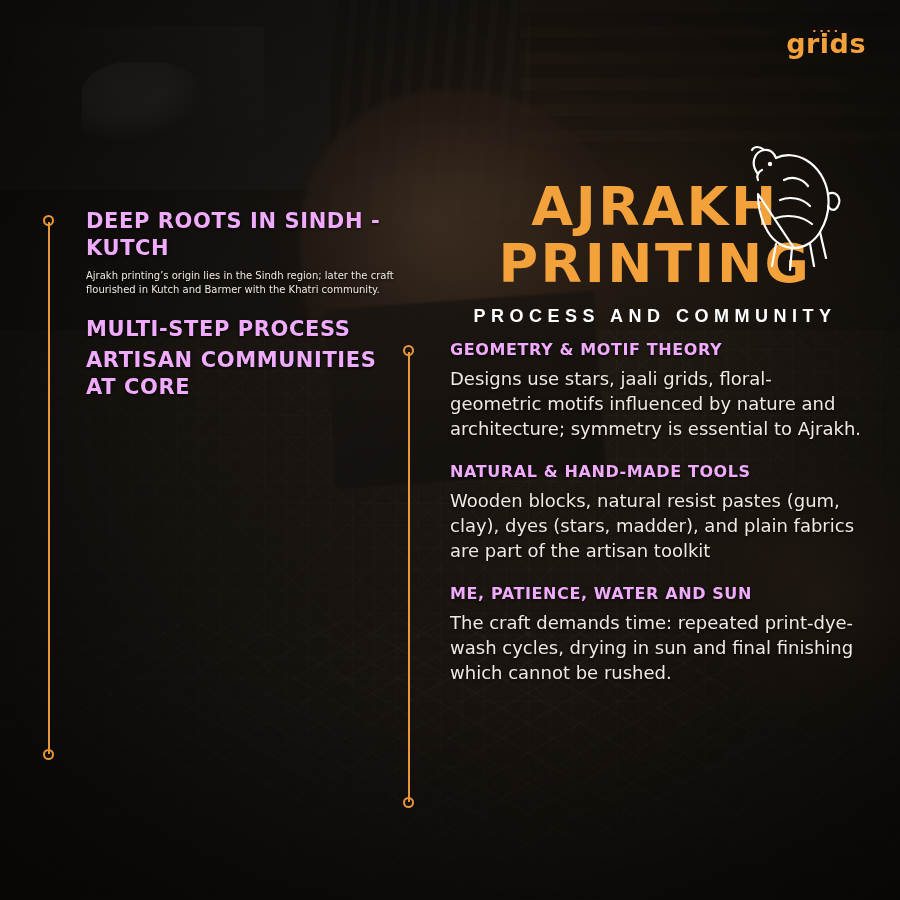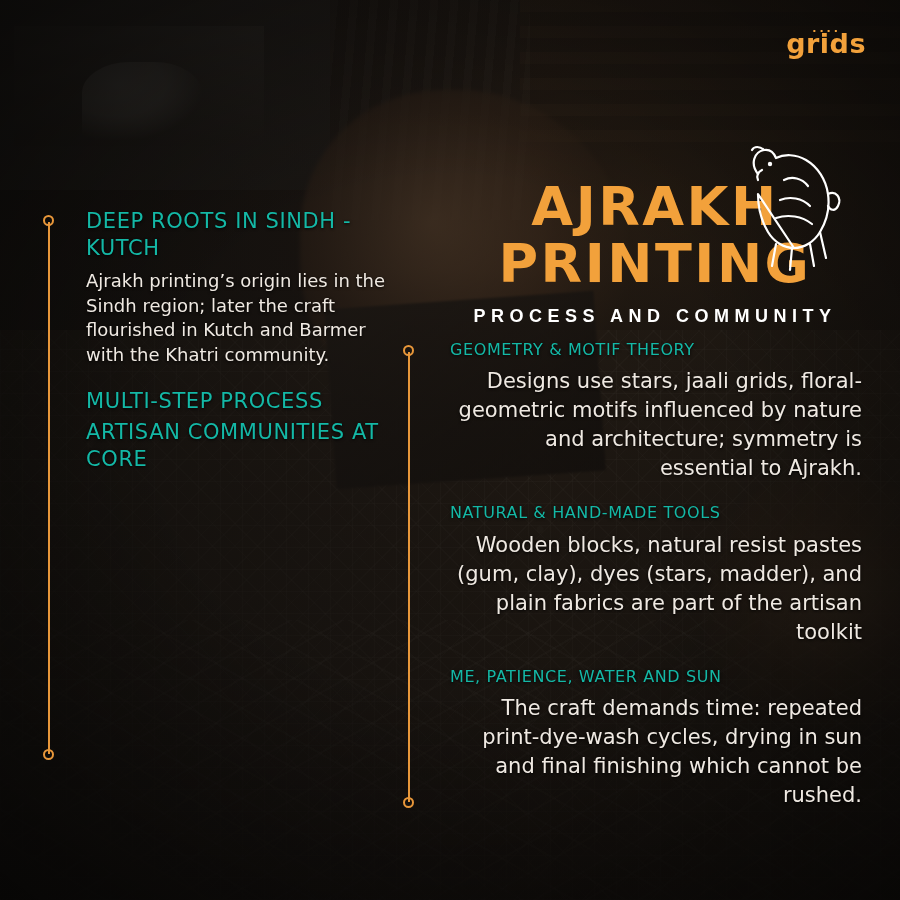--- a/index.html
+++ b/index.html
@@ -155,35 +155,35 @@
   .dot-m-top { left: 403px; top: 345px; }
   .dot-m-bot { left: 403px; top: 797px; }
 
   
   .col { position: absolute; }
   .col-left  { left: 86px;  top: 208px; width: 312px; }
   .col-right { left: 450px; top: 340px; width: 412px; }
 
   .sec { margin-bottom: 4px; }
   .sec-h {
-    color: #14b8a6;
-    font-size: 21px; font-weight: normal; letter-spacing: .6px;
+    color: #f0abfc;
+    font-size: 21px; font-weight: bold; letter-spacing: .6px;
     line-height: 1.28;
     font-family: "DejaVu Sans", sans-serif;
     text-shadow: 0 1px 3px rgba(0,0,0,.85);
   }
   .sec-p {
     margin-top: 7px; margin-bottom: 20px;
     color: #efe9e2;
-    font-size: 18px; line-height: 1.38;
+    font-size: 10px; line-height: 1.38;
     font-family: "DejaVu Sans", sans-serif;
     text-shadow: 0 1px 3px rgba(0,0,0,.9);
   }
   .col-right .sec-h { font-size: 16px; }
-  .col-right .sec-p { font-size: 21px; text-align: right; }
+  .col-right .sec-p { font-size: 18px; }
 </style>
 </head>
 <body>
 
 <div id="poster">
 
   <div class="bg-base"></div>
   <div class="bg-window"></div>
   <div class="bg-figure"></div>
   <div class="bg-curtain"></div>

